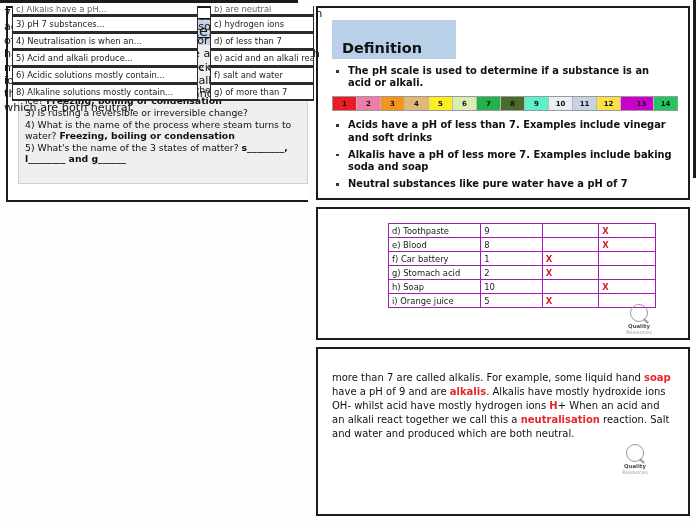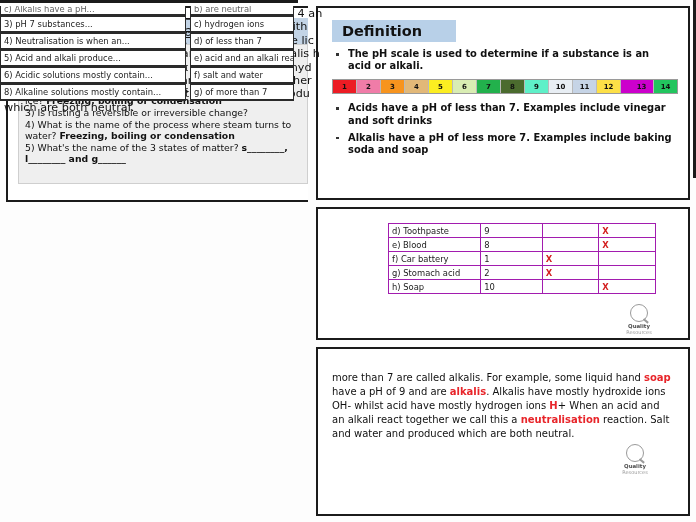--- a/index.html
+++ b/index.html
@@ -81,21 +81,21 @@
   #panel-definition {
     left: 316px; top: 6px; width: 374px; height: 194px;
   }
   .def-title {
     display: inline-block;
     background: #b8d0e8;
     font-family: "DejaVu Sans", sans-serif;
     font-weight: bold;
     font-size: 14.5px;
     color: #111;
-    padding: 3px 34px 3px 10px;
+    padding: 20px 34px 3px 10px;
     margin: 12px 0 0 14px;
   }
   .def-list {
     margin: 6px 14px 0 14px;
     padding: 0;
     list-style: none;
   }
   .def-list li {
     position: relative;
     padding-left: 16px;
@@ -189,23 +189,23 @@
   #panel-match .rule-top {
     position: absolute; left: 0; top: 0; width: 298px; height: 3px;
     background: #1b1b1b;
   }
   #panel-match .rule-right {
     position: absolute; right: 0px; top: 0; width: 3px; height: 178px;
     background: #1b1b1b;
   }
   .match-cols {
     position: absolute;
-    left: 0; top: 6px;
+    left: 12px; top: 6px;
     display: flex;
-    gap: 4px;
+    gap: 12px;
   }
   .match-col { display: flex; flex-direction: column; }
   .match-col.left  { width: 186px; }
   .match-col.right { width: 104px; }
   .match-row {
     border: 1px solid #2a2a2a;
     border-bottom-width: 2px;
     height: 17px;
     box-sizing: border-box;
     padding: 0 3px;
@@ -312,20 +312,21 @@
         <div class="ph-cell" style="background: rgb(232, 238, 244);">10</div>
         <div class="ph-cell" style="background: rgb(198, 212, 230);">11</div>
         <div class="ph-cell" style="background: #fde047;">12</div>
         <div class="ph-cell" style="background: rgb(204, 0, 204); padding-left: 9px;">13</div>
         <div class="ph-cell" style="background: #22c55e;">14</div>
       </div>
 
     <ul class="def-list">
       <li>Acids have a pH of less than 7. Examples include vinegar and soft drinks</li>
       <li>Alkalis have a pH of less more 7. Examples include baking soda and soap</li>
+      <li>Neutral substances like pure water have a pH of 7</li>
     </ul>
 
     
   </div>
 
   <div id="panel-cloze">
     <div class="rule-top"></div>
     <div class="rule-right"></div>
     <div class="cloze-text" id="cloze-text"><span>7. For example some lemon j</span><span class="blank">________</span><span> have a pH of 4 an</span><br><span>acidic. This is why they t</span><span class="blank">________</span><span> sour. Solutions with</span><br><span>of more than 7 are called alkalis. For example, some lic</span><br><span>hand soaps have a pH of 9 and are a</span><span class="blank">_________</span><span> Alkalis h</span><br><span>mostly hydroxide ions OH- whilst acid have mostly hyd</span><br><span>ions </span><span class="blank">_____</span><span>+ When an acid and an alkali react together </span><br><span>this a n</span><span class="blank">__________</span><span> reaction. Salt and water and produ</span><br><span>which are both neutral.</span></div>
   </div>
@@ -355,20 +356,26 @@
             <td class="col-name">g) Stomach acid</td>
             <td class="col-ph">2</td>
             <td class="col-acid"><span class="mark-x">X</span></td>
             <td class="col-alk"></td>
           </tr>
           <tr>
             <td class="col-name">h) Soap</td>
             <td class="col-ph">10</td>
             <td class="col-acid"></td>
             <td class="col-alk"><span class="mark-x">X</span></td>
+          </tr>
+          <tr>
+            <td class="col-name">i) Orange juice</td>
+            <td class="col-ph">5</td>
+            <td class="col-acid"><span class="mark-x">X</span></td>
+            <td class="col-alk"></td>
           </tr>
         </tbody>
     </table>
     <div class="watermark" style="left:300px; top:95px;">
       <div class="wm-circle"></div>
       <div class="wm-l1">Quality</div>
       <div class="wm-l2">Resources</div>
     </div>
   </div>
 

